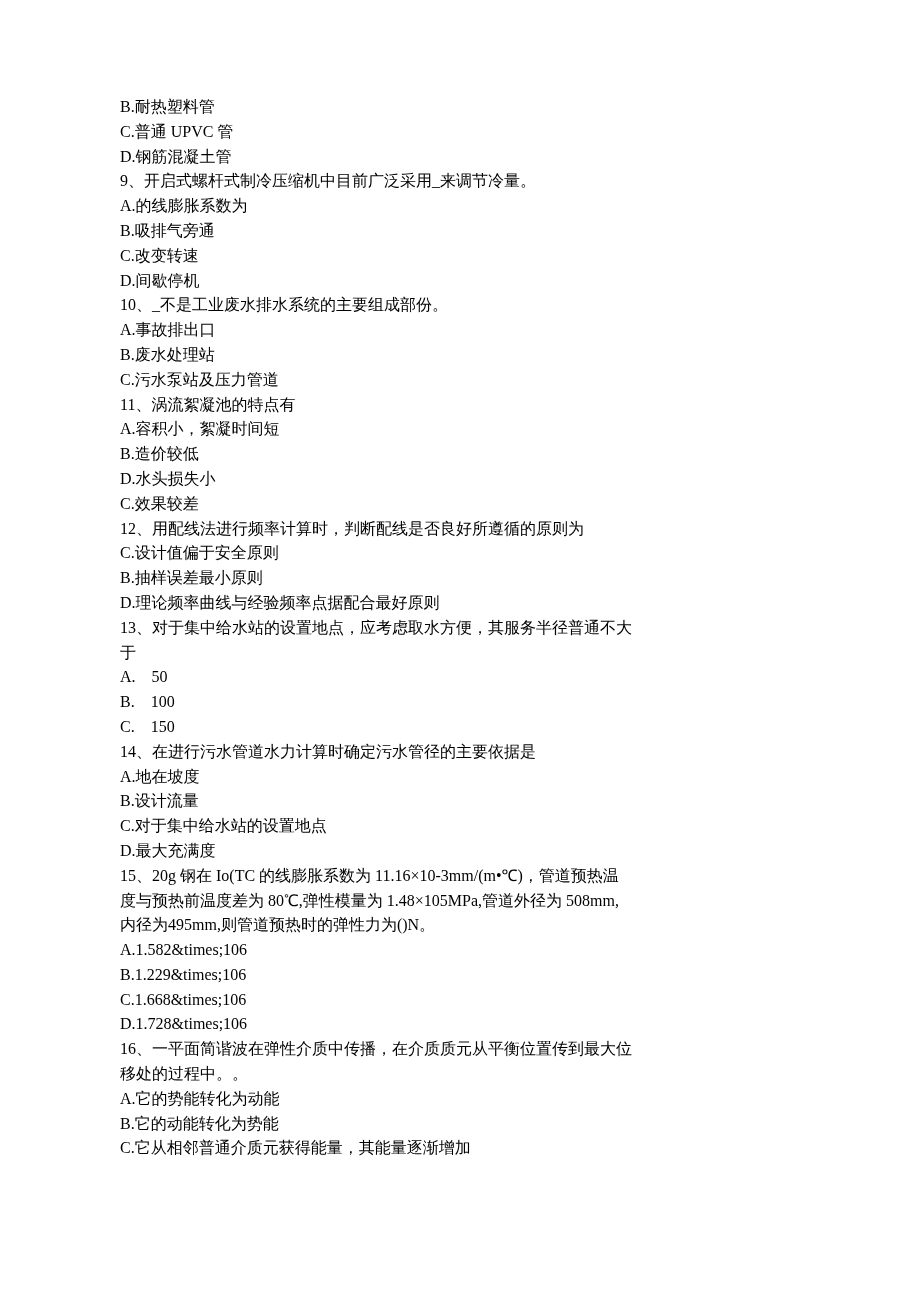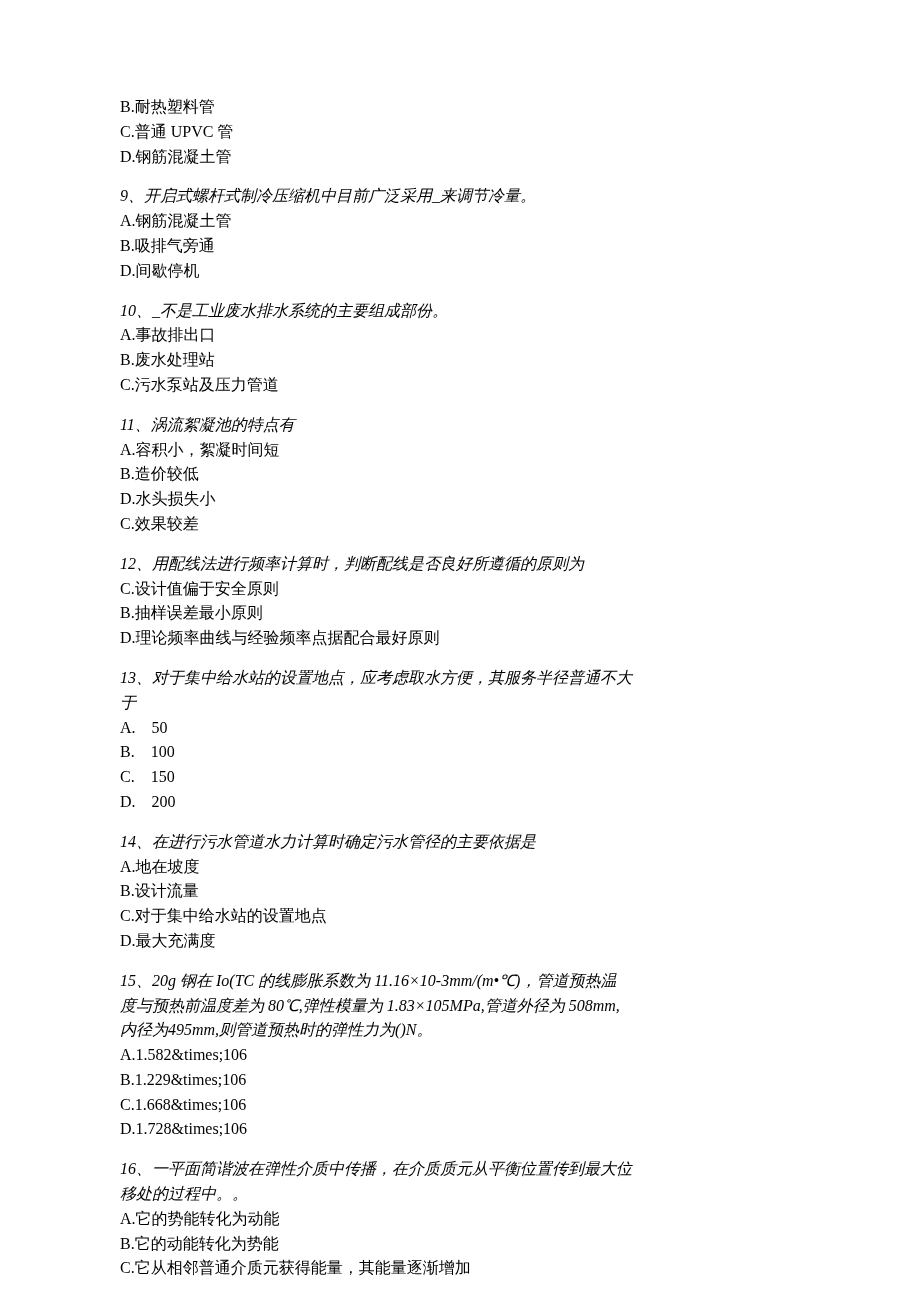--- a/index.html
+++ b/index.html
@@ -15,59 +15,58 @@
     width: 752px;
     min-height: 1301px;
     box-sizing: border-box;
     padding: 95px 120px 60px 120px;
   }
   .line {
     white-space: pre-wrap;
     word-break: break-all;
   }
   .q-stem {
-    margin-top: 15px;
-    font-style: italic;
+    margin-top: 0;
   }
 </style>
 </head>
 <body>
 
 <div class="page">
   <div class="line">B.耐热塑料管</div>
   <div class="line">C.普通 UPVC 管</div>
   <div class="line">D.钢筋混凝土管</div>
   <div class="line q-stem">9、开启式螺杆式制冷压缩机中目前广泛采用_来调节冷量。</div>
-  <div class="line">A.钢筋混凝土管</div>
+  <div class="line">A.的线膨胀系数为</div>
   <div class="line">B.吸排气旁通</div>
+  <div class="line">C.改变转速</div>
   <div class="line">D.间歇停机</div>
   <div class="line q-stem">10、_不是工业废水排水系统的主要组成部份。</div>
   <div class="line">A.事故排出口</div>
   <div class="line">B.废水处理站</div>
   <div class="line">C.污水泵站及压力管道</div>
   <div class="line q-stem">11、涡流絮凝池的特点有</div>
   <div class="line">A.容积小，絮凝时间短</div>
   <div class="line">B.造价较低</div>
   <div class="line">D.水头损失小</div>
   <div class="line">C.效果较差</div>
   <div class="line q-stem">12、用配线法进行频率计算时，判断配线是否良好所遵循的原则为</div>
   <div class="line">C.设计值偏于安全原则</div>
   <div class="line">B.抽样误差最小原则</div>
   <div class="line">D.理论频率曲线与经验频率点据配合最好原则</div>
   <div class="line q-stem">13、对于集中给水站的设置地点，应考虑取水方便，其服务半径普通不大于</div>
   <div class="line">A.    50</div>
   <div class="line">B.    100</div>
   <div class="line">C.    150</div>
-  <div class="line">D.    200</div>
   <div class="line q-stem">14、在进行污水管道水力计算时确定污水管径的主要依据是</div>
   <div class="line">A.地在坡度</div>
   <div class="line">B.设计流量</div>
   <div class="line">C.对于集中给水站的设置地点</div>
   <div class="line">D.最大充满度</div>
-  <div class="line q-stem">15、20g 钢在 Io(TC 的线膨胀系数为 11.16×10-3mm/(m•℃)，管道预热温度与预热前温度差为 80℃,弹性模量为 1.83×105MPa,管道外径为 508mm,内径为495mm,则管道预热时的弹性力为()N。</div>
+  <div class="line q-stem">15、20g 钢在 Io(TC 的线膨胀系数为 11.16×10-3mm/(m•℃)，管道预热温度与预热前温度差为 80℃,弹性模量为 1.48×105MPa,管道外径为 508mm,内径为495mm,则管道预热时的弹性力为()N。</div>
   <div class="line">A.1.582&amp;times;106</div>
   <div class="line">B.1.229&amp;times;106</div>
   <div class="line">C.1.668&amp;times;106</div>
   <div class="line">D.1.728&amp;times;106</div>
   <div class="line q-stem">16、一平面简谐波在弹性介质中传播，在介质质元从平衡位置传到最大位移处的过程中。。</div>
   <div class="line">A.它的势能转化为动能</div>
   <div class="line">B.它的动能转化为势能</div>
   <div class="line">C.它从相邻普通介质元获得能量，其能量逐渐增加</div>
 </div>
 

